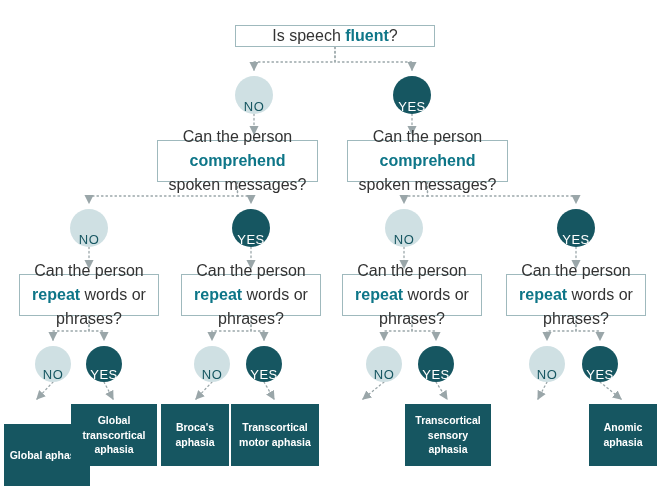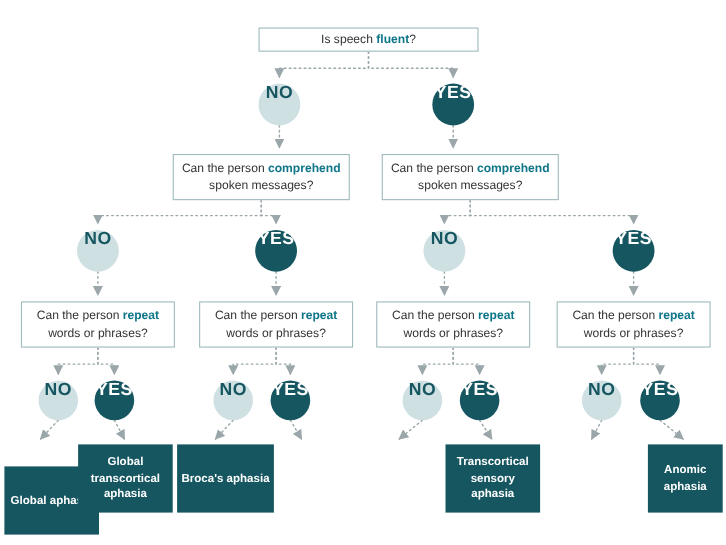--- a/index.html
+++ b/index.html
@@ -14,26 +14,26 @@
   body{font-family:"Liberation Sans", sans-serif;}
   .stage{position:relative;width:660px;height:495px;background:#ffffff;overflow:hidden;}
   svg.connectors{position:absolute;left:0;top:0;pointer-events:none;}
   svg.connectors path{fill:none;stroke:var(--line);stroke-width:1.3;stroke-dasharray:1.5 3;stroke-linecap:round;}
   #arrowhead path{fill:var(--line);stroke:none;stroke-dasharray:none;}
   .qbox{
     position:absolute;background:#ffffff;border:1px solid var(--border);
     display:flex;align-items:center;justify-content:center;text-align:center;
     box-sizing:border-box;z-index:2;
   }
-  .qtext{margin:0;font-size:11px;line-height:1.5;color:var(--text);padding:2px 4px;}
+  .qtext{margin:0;font-size:16px;line-height:1.5;color:var(--text);padding:2px 4px;}
   .kw{color:var(--accent);font-weight:bold;}
   .circle{
     position:absolute;width:38px;height:38px;border-radius:50%;
-    display:flex;align-items:flex-start;justify-content:center;
-    font-size:16px;font-weight:bold;letter-spacing:0.5px;z-index:2;box-sizing:border-box;
+    display:flex;align-items:flex-end;justify-content:center;
+    font-size:13px;font-weight:normal;letter-spacing:0.5px;z-index:2;box-sizing:border-box;
   }
   .circle.sm{width:36px;height:36px;}
   .circle.no{background:var(--light-circle);color:var(--dark-teal);}
   .circle.yes{background:var(--dark-teal);color:#ffffff;}
   .outcome{
     position:absolute;height:62px;background:var(--dark-teal);color:#ffffff;
     display:flex;align-items:center;justify-content:center;text-align:center;
     font-size:10.5px;font-weight:bold;line-height:1.4;box-sizing:border-box;
     padding:2px 3px;z-index:2;
   }
@@ -159,22 +159,25 @@
   <div class="circle sm yes" style="left:582px;top:346px">
       <span>YES</span>
     </div>
 
   <div class="outcome" style="left:4px;top:424px;width:86px">
       <span>Global aphasia</span>
     </div>
   <div class="outcome" style="left:71px;top:404px;width:86px">
       <span>Global transcortical aphasia</span>
     </div>
-  <div class="outcome" style="left:161px;top:404px;width:88px">
+  <div class="outcome" style="left:161px;top:404px;width:68px">
       <span>Broca's aphasia</span>
+    </div>
+  <div class="outcome" style="left:231px;top:404px;width:88px">
+      <span>Transcortical motor aphasia</span>
     </div>
   <div class="outcome" style="left:405px;top:404px;width:86px">
       <span>Transcortical sensory aphasia</span>
     </div>
   <div class="outcome" style="left:589px;top:404px;width:68px">
       <span>Anomic aphasia</span>
     </div>
 
 </div>
 

